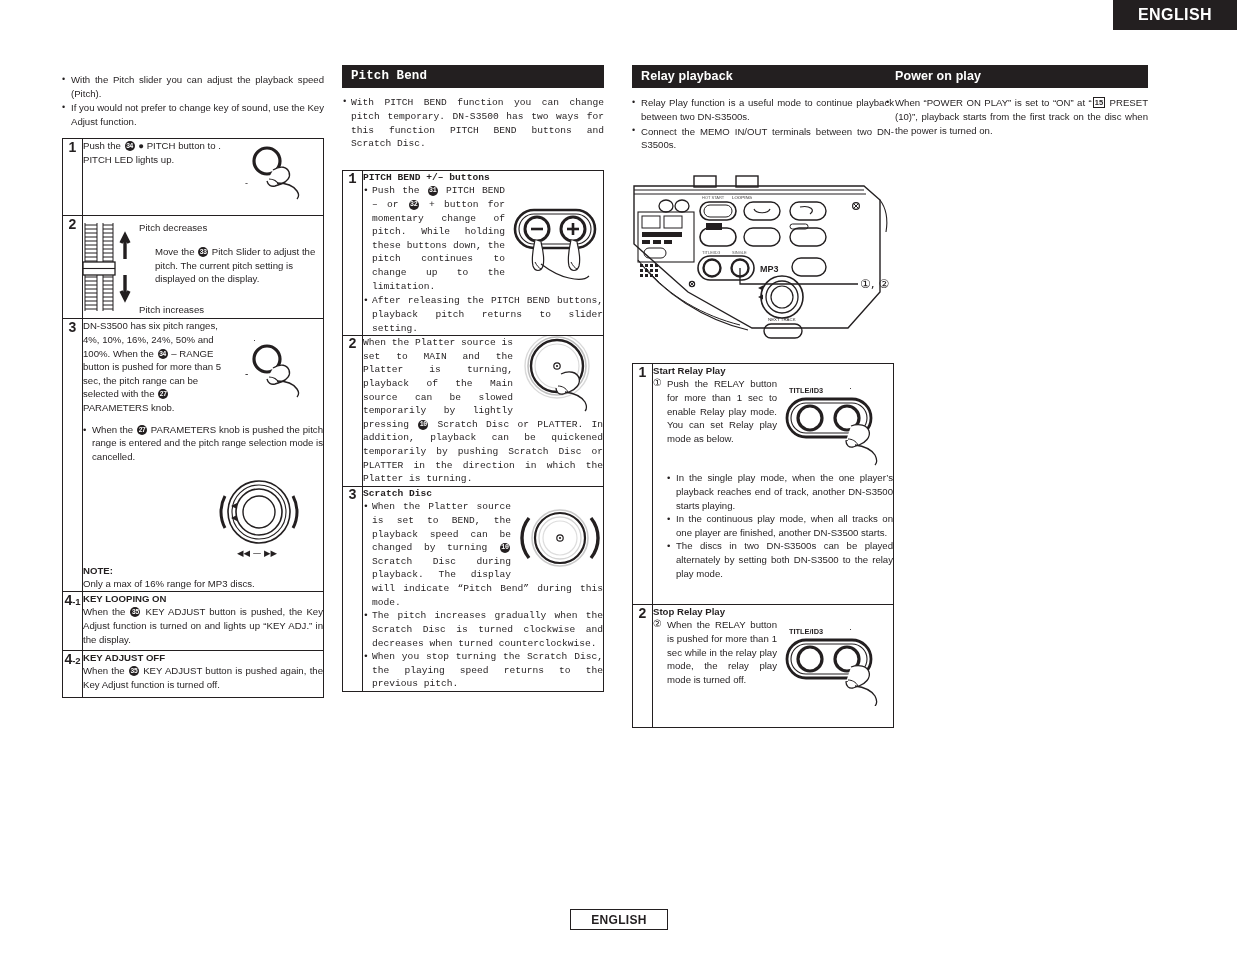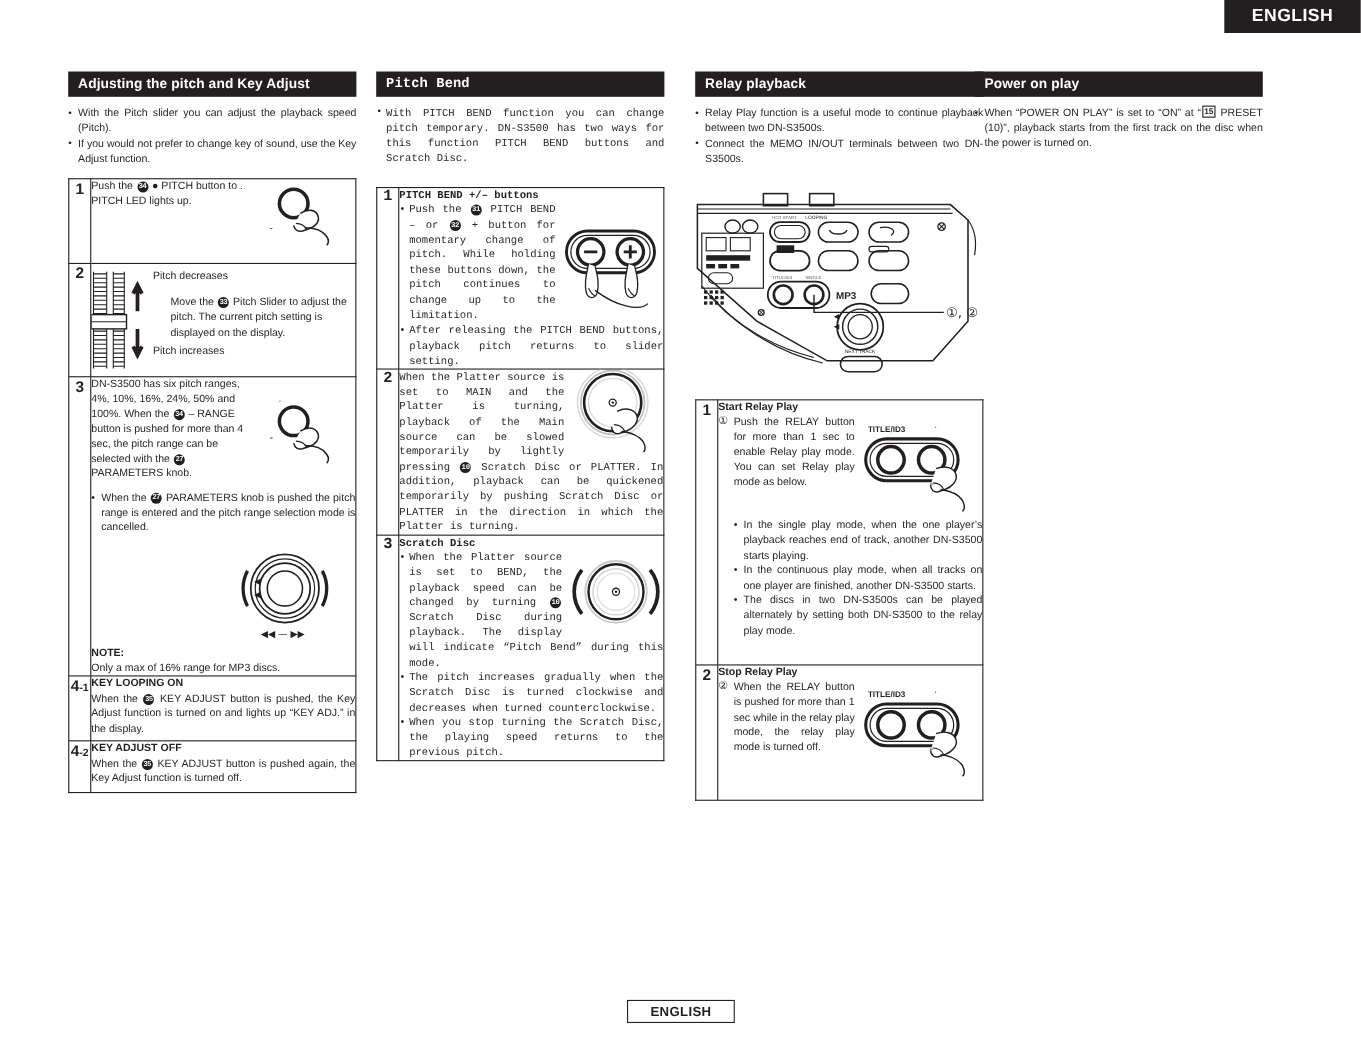--- a/index.html
+++ b/index.html
@@ -87,21 +87,20 @@
 <body>
 
 <div class="page">
 
   <div class="lang-header">
     <span>ENGLISH</span>
   </div>
 
   <div class="col col-1">
 
-    <div class="sec-head">Adjusting the pitch and Key Adjust</div>
 
     <div class="intro">
       <div class="bullet">With the Pitch slider you can adjust the playback speed (Pitch).</div>
       <div class="bullet">If you would not prefer to change key of sound, use the Key Adjust function.</div>
     </div>
 
     <table class="steps">
 
       <tbody>
           <tr>
@@ -202,21 +201,21 @@
                 <path d="M42 54 L42 76 M38 70 L42 78 L46 70" fill="none" stroke="#231f20" stroke-width="3.4"></path>
               </svg>
             </div>
             <div style="flex:1;padding-left:2px">
               <div style="font-size:9.6px;line-height:1.42;margin-bottom:10px">Pitch decreases</div>
               <p class="left" style="padding-left:16px">
                 <span>Move the</span>
                 <span class="ref">33</span>
                 <span>Pitch Slider to adjust the pitch. The current pitch setting is displayed on the display.</span>
               </p>
-              <div style="font-size:9.6px;line-height:1.42;margin-top:4px">Pitch increases</div>
+              <div style="font-size:9.6px;line-height:1.42;margin-top:17px">Pitch increases</div>
             </div>
           </div>
         </td>
       </tr>
 
       <tr>
         <td class="num-cell" style="height:250px">3</td>
         <td class="body-cell">
           <div class="flowtext">
             <div class="floatart" style="margin-top:18px">
@@ -227,21 +226,21 @@
                 <path d="M36 44 C44 44 52 46 56 52 C58 55 58 58 56 60" fill="none" stroke="#231f20" stroke-width="1.4"></path>
                 <path d="M28 40 C32 40 36 42 38 46" fill="none" stroke="#231f20" stroke-width="1.1"></path>
                 <text x="12" y="6" font-size="9" fill="#231f20">·</text>
                 <text x="4" y="40" font-size="10" fill="#231f20">-</text>
               </svg>
             </div>
             <p class="left">
               <span>DN-S3500 has six pitch ranges, 4%, 10%, 16%, 24%, 50% and 100%.</span>
               <span>When the</span>
               <span class="ref">34</span>
-              <span>– RANGE button is pushed for more than 4 sec, the pitch range can be selected with the</span>
+              <span>– RANGE button is pushed for more than 5 sec, the pitch range can be selected with the</span>
               <span class="ref">27</span>
               <span>PARAMETERS knob.</span>
             </p>
           </div>
           <div class="ind-bullet" style="margin-top:8px">
             <span>When the</span>
             <span class="ref">27</span>
             <span>PARAMETERS knob is pushed the pitch range is entered and the pitch range selection mode is cancelled.</span>
           </div>
 

